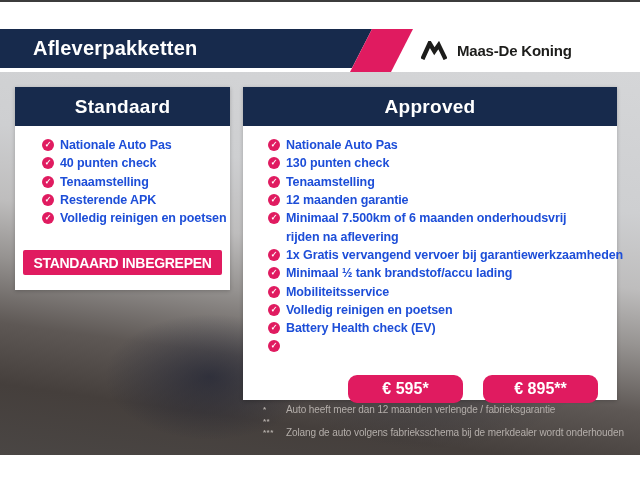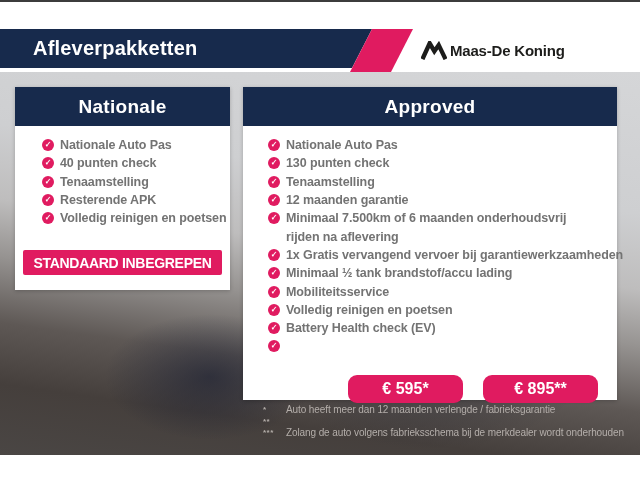--- a/index.html
+++ b/index.html
@@ -9,21 +9,21 @@
   .top-strip{position:absolute;left:0;top:0;width:640px;height:2px;background:#3c3c3c;}
 
   
   .header-bar{position:absolute;left:0;top:29px;width:640px;height:43px;background:#ffffff;}
   .header-navy{position:absolute;left:0;top:0;width:420px;height:39px;background:#172a4c;
                clip-path:polygon(0 0,372px 0,352px 39px,0 39px);}
   .header-pink{position:absolute;left:0;top:0;width:430px;height:43px;background:#e01b60;
                clip-path:polygon(372px 0,413px 0,391px 43px,350px 43px);}
   .header-title{position:absolute;left:33px;top:0;height:51px;line-height:39px;color:#ffffff;
                 font-size:20px;font-weight:bold;letter-spacing:.2px;}
-  .brand{position:absolute;left:421px;top:0;height:43px;display:flex;align-items:center;gap:3px;}
+  .brand{position:absolute;left:421px;top:0;height:43px;display:flex;align-items:center;gap:10px;}
   .brand svg{display:block;}
   .brand-text{font-size:15px;font-weight:bold;color:#1d1d1b;letter-spacing:-0.2px;white-space:nowrap;}
 
   
   .photo{position:absolute;left:0;top:72px;width:640px;height:383px;
     background:
       radial-gradient(ellipse 150px 90px at 210px 305px, rgba(18,24,46,0.55), rgba(18,24,46,0) 70%),
       radial-gradient(ellipse 220px 110px at 430px 300px, rgba(25,30,50,0.30), rgba(25,30,50,0) 70%),
       linear-gradient(188deg,#d5d6d8 0%,#cecfd1 30%,#bebdbd 46%,#969391 58%,#5e5855 72%,#453f3c 85%,#4a4644 100%);}
 
@@ -34,21 +34,21 @@
   .panel-standaard{left:15px;top:87px;width:215px;height:203px;}
   .panel-approved{left:243px;top:87px;width:374px;height:313px;}
 
   .items{padding-top:10px;}
   .item{display:flex;align-items:center;height:18.3px;}
   .panel-standaard .item{padding-left:27px;}
   .panel-approved .item{padding-left:25px;}
   .check{flex:0 0 12px;width:12px;height:12px;border-radius:50%;background:#e01b60;color:#ffffff;
          display:flex;align-items:center;justify-content:center;font-size:8px;font-weight:bold;
          margin-right:6px;line-height:12px;}
-  .item-text{font-size:12.5px;font-weight:bold;color:#737373;letter-spacing:-0.1px;white-space:nowrap;}
+  .item-text{font-size:12.5px;font-weight:bold;color:#1d4ed8;letter-spacing:-0.1px;white-space:nowrap;}
   .item.cont .check{visibility:hidden;}
 
   .btn{background:#e01b60;color:#ffffff;font-weight:bold;border:none;border-radius:2px;
        font-family:"Liberation Sans",sans-serif;cursor:pointer;display:flex;align-items:center;justify-content:center;}
   .btn-standaard{position:absolute;left:8px;top:163px;width:199px;height:25px;font-size:14px;letter-spacing:-0.3px;}
   .price-row{position:absolute;left:0;top:288px;width:374px;display:flex;justify-content:center;gap:20px;padding-left:43px;}
   .btn-price{width:115px;height:28px;font-size:16px;border-radius:9px;}
 
   
   .footnotes{position:absolute;left:263px;top:404px;}
@@ -73,21 +73,21 @@
         <path d="M2 25 L12 3 L18.5 14 L24.5 5.5 L34 25" fill="none" stroke="#1d1d1b" stroke-width="6" stroke-linejoin="miter"></path>
       </svg>
       <span class="brand-text">Maas-De Koning</span>
     </div>
   </div>
 
   <div class="photo"></div>
 
   <div class="panel panel-standaard">
     <div class="panel-header">
-      <span>Nationale</span>
+      <span>Standaard</span>
     </div>
     <div class="items">
       <div class="item">
         <span class="check">✓</span>
         <span class="item-text">Nationale Auto Pas</span>
       </div>
       <div class="item">
         <span class="check">✓</span>
         <span class="item-text">40 punten check</span>
       </div>

